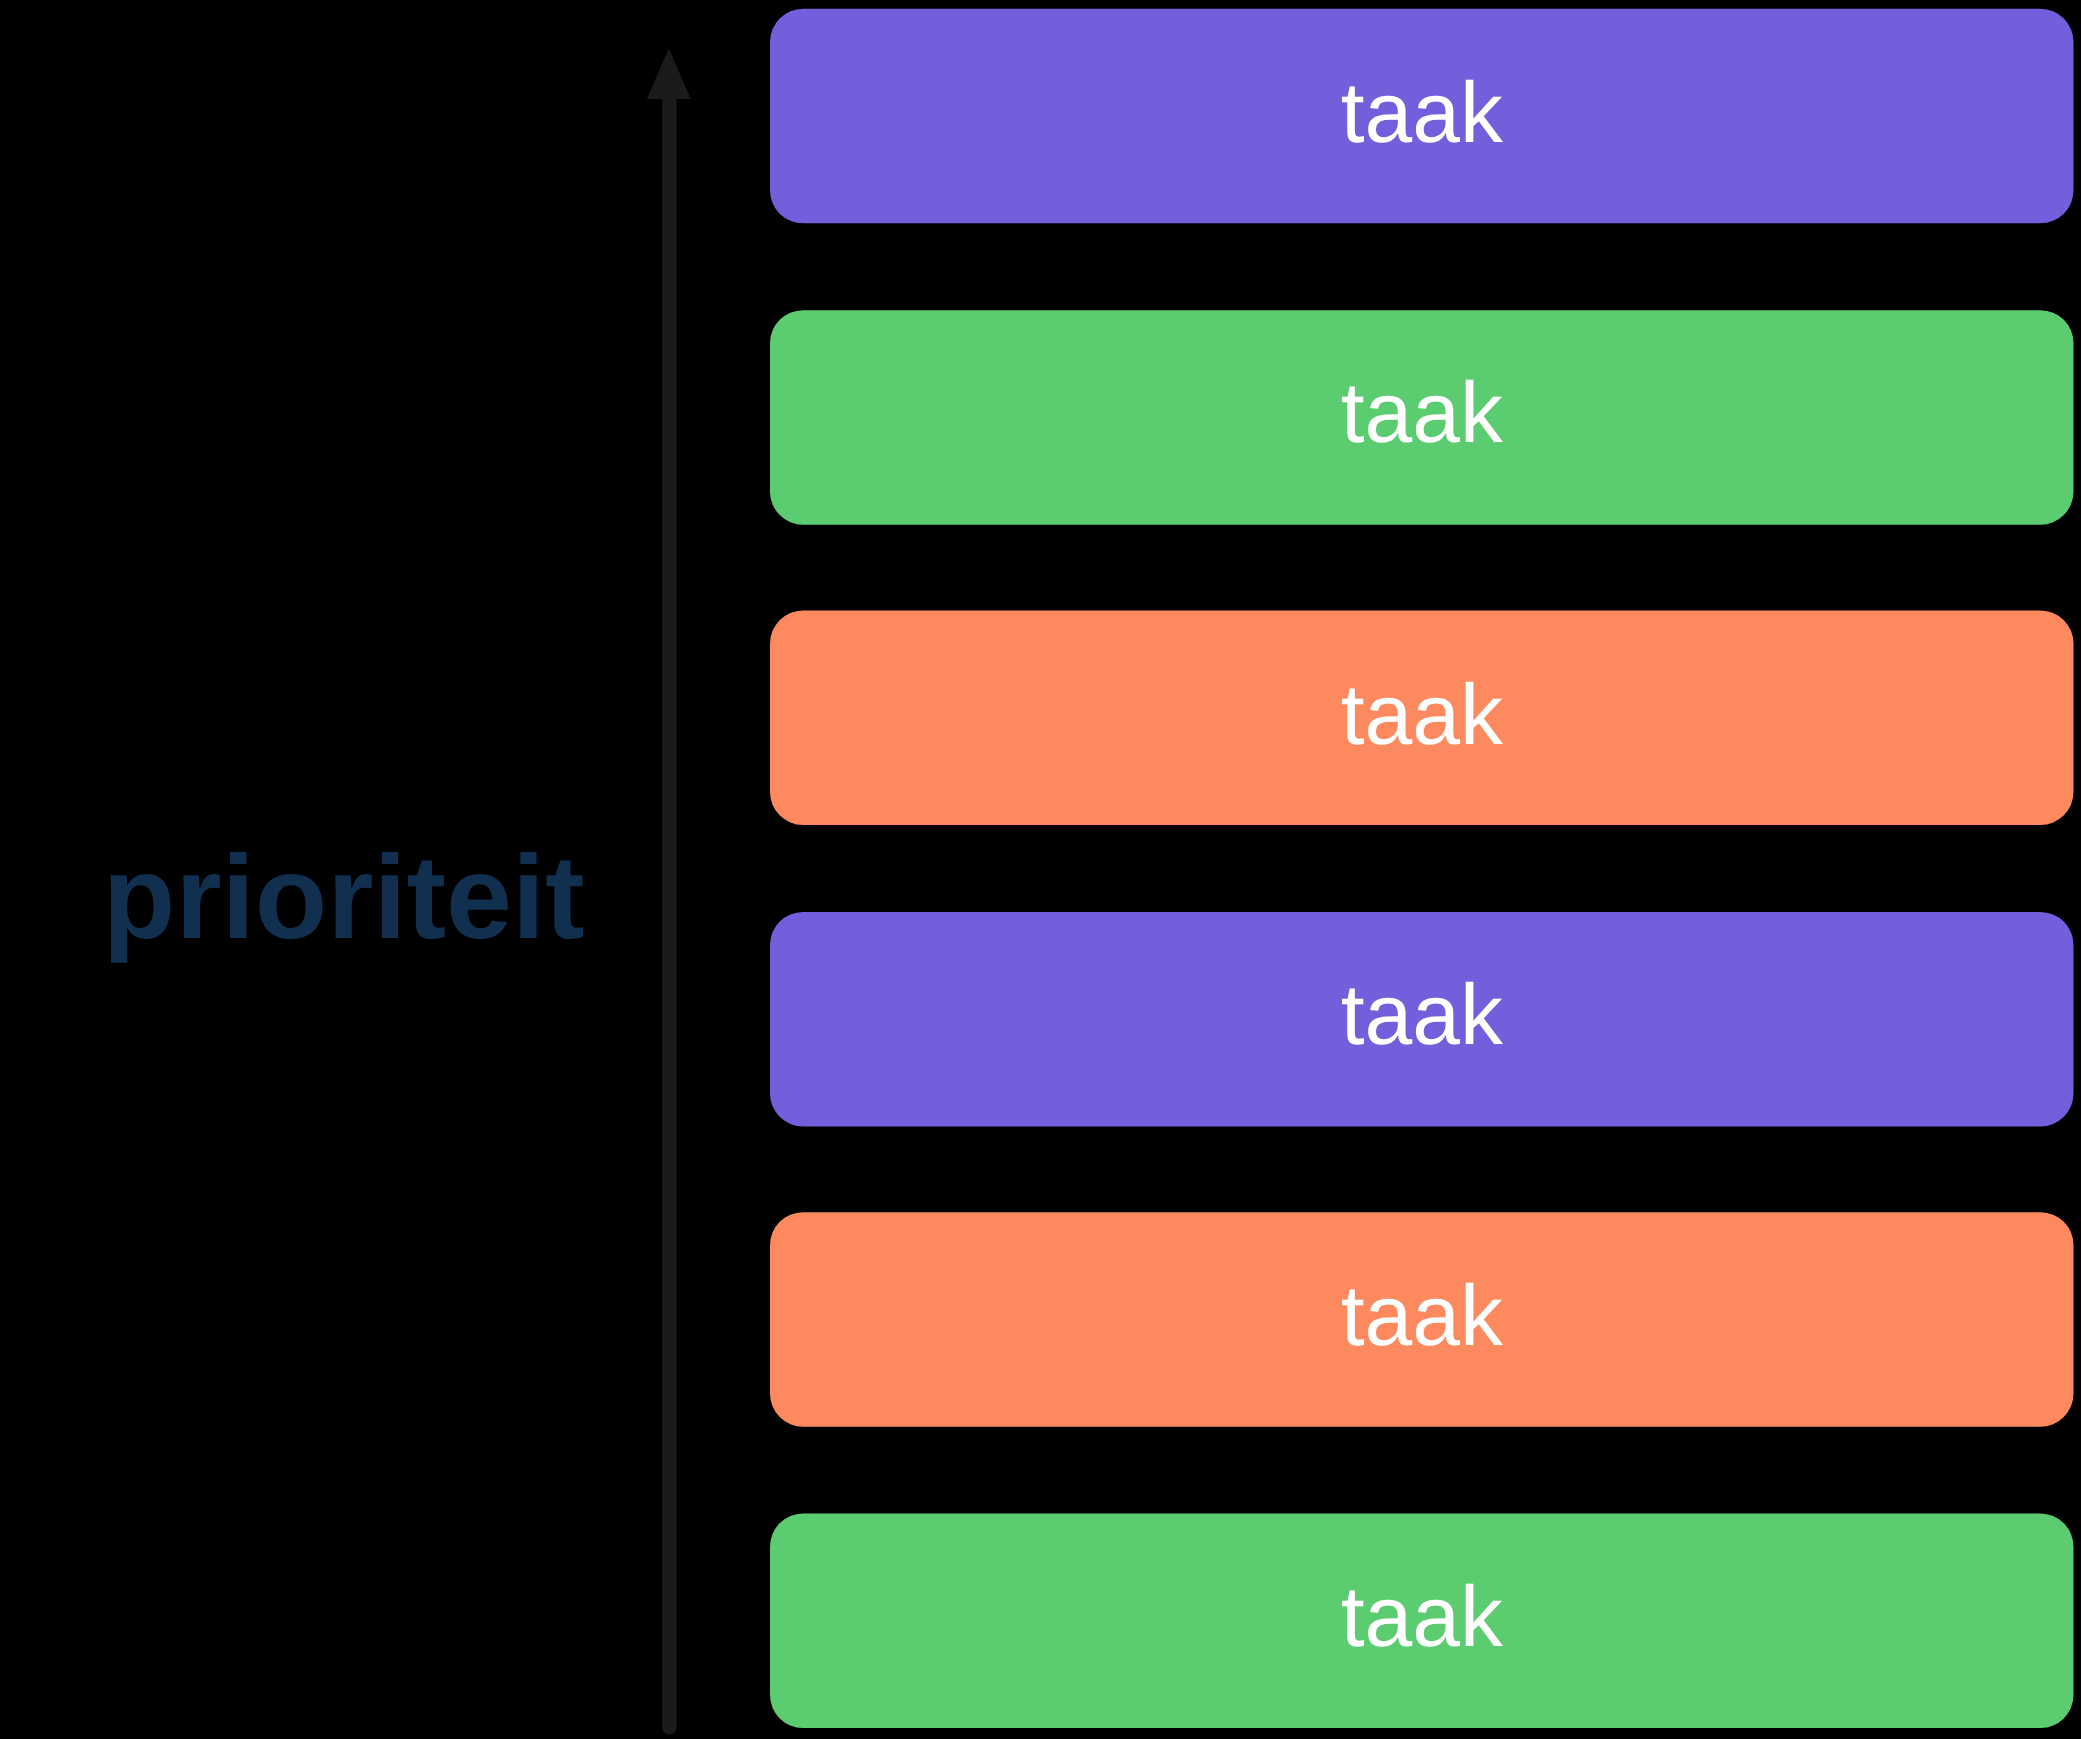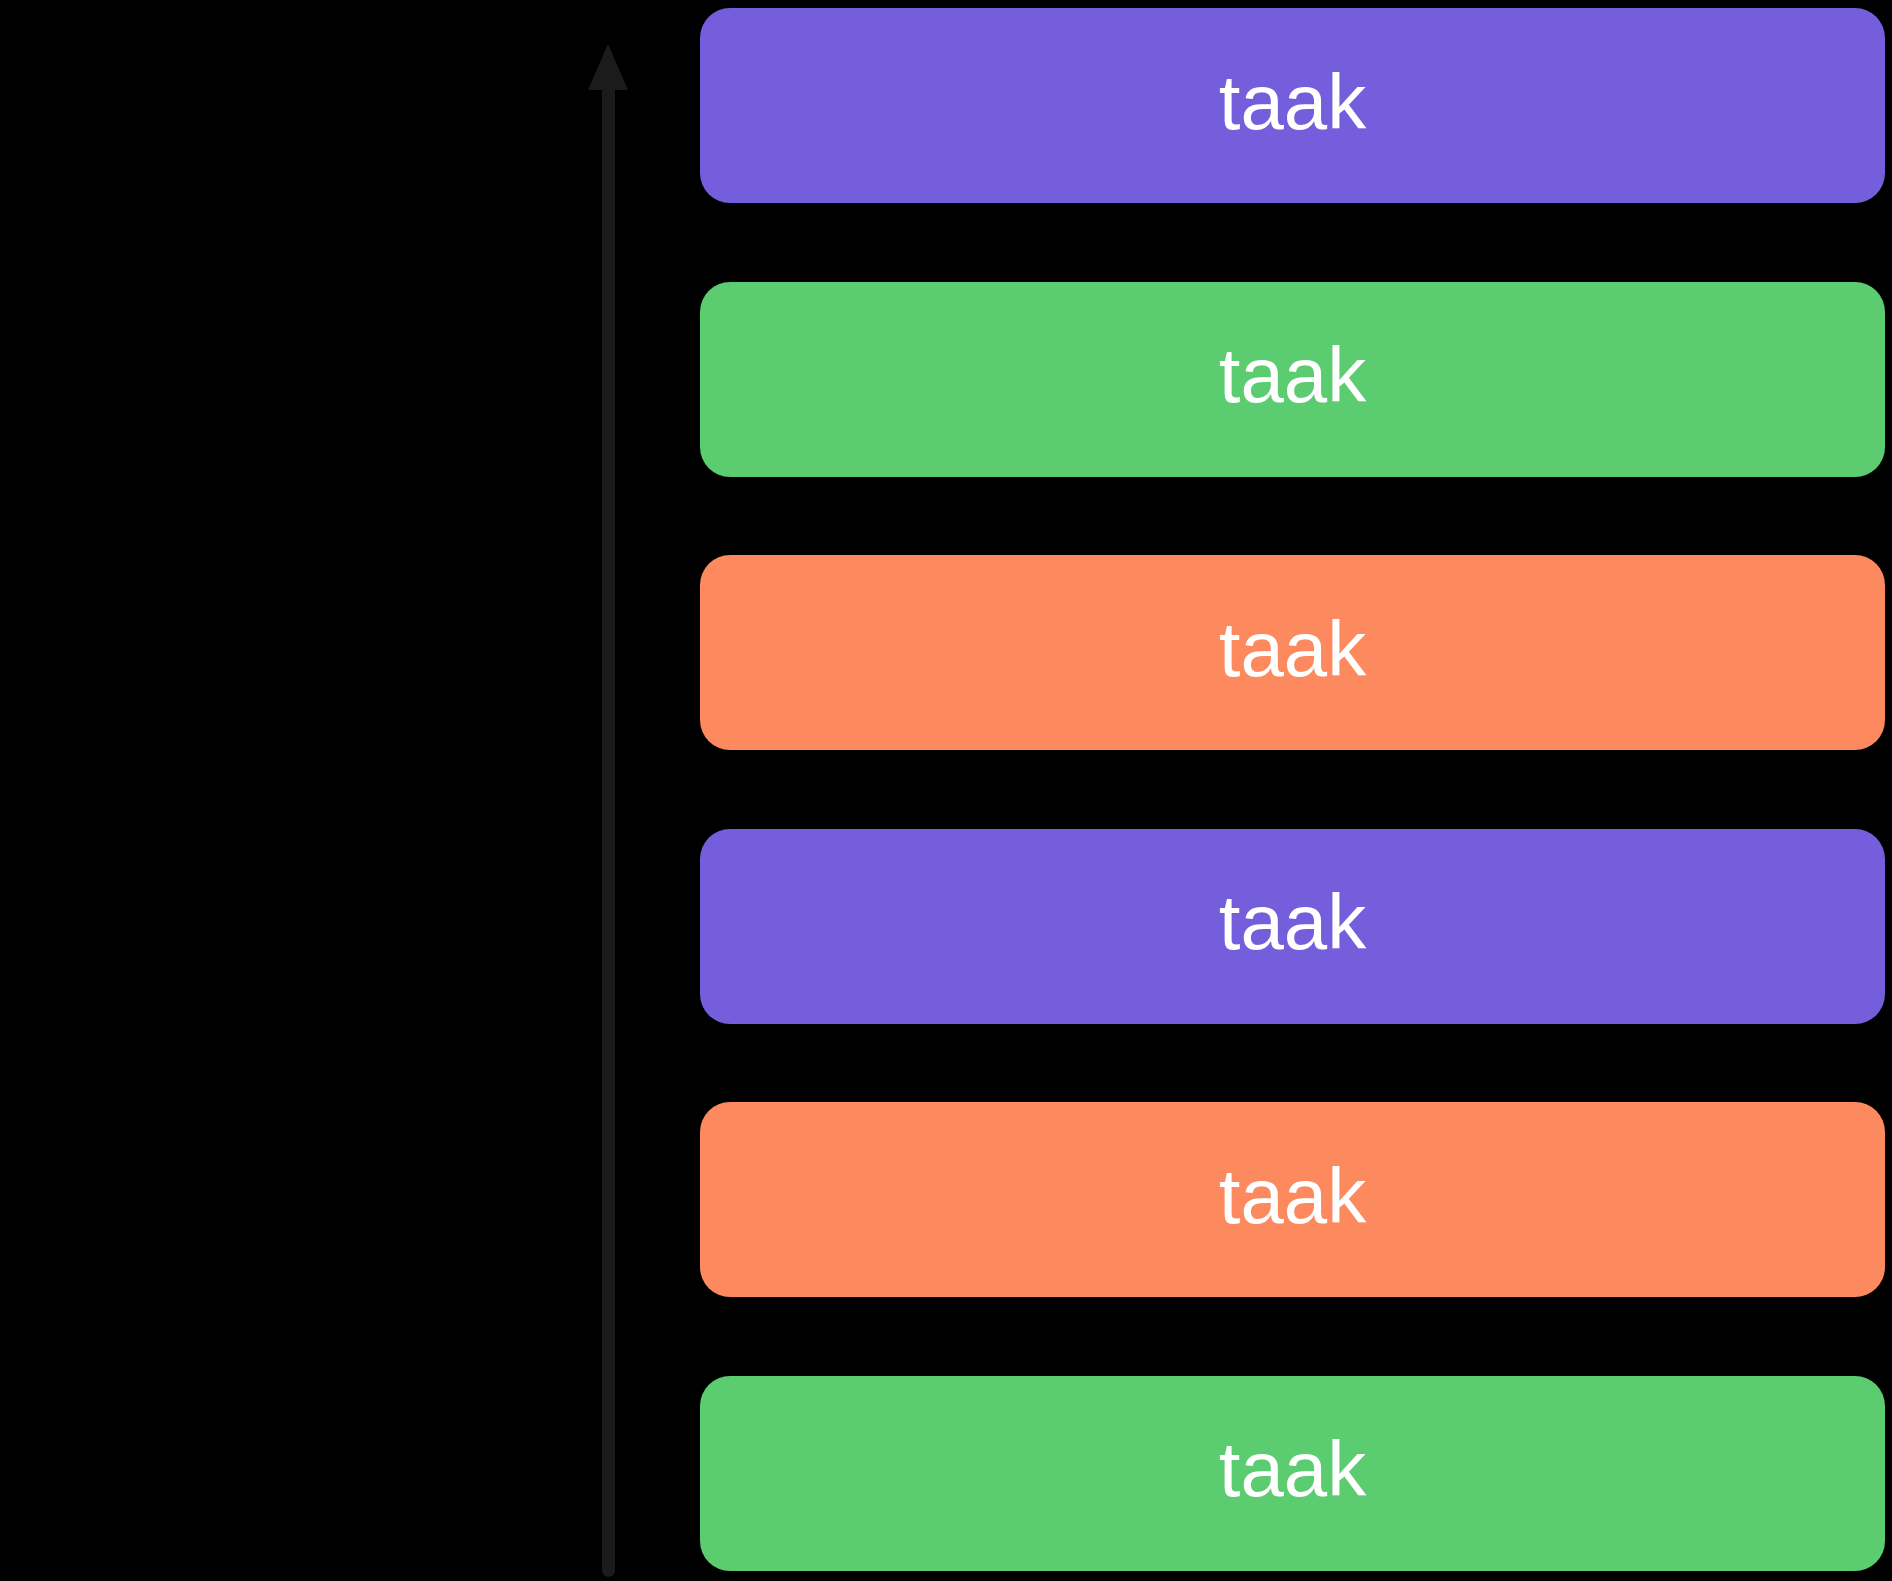--- a/index.html
+++ b/index.html
@@ -75,20 +75,21 @@
     font-weight: 400;
     line-height: 1;
     transform: translateY(-4px);
   }
 </style>
 </head>
 <body>
 
 <div class="stage" style="background-color: rgb(0, 0, 0);">
 
+  <div class="axis-label" style="color: rgb(17, 47, 79);">prioriteit</div>
 
   <div class="arrow-head" style="border-bottom-color: rgb(27, 27, 27);"></div>
   <div class="arrow-line" style="background-color: rgb(27, 27, 27);"></div>
 
   <div class="task-stack">
     <div class="task-bar" style="background-color: rgb(116, 94, 220);">
       <span class="task-label" style="color: rgb(255, 255, 255);">taak</span>
     </div>
     <div class="task-bar" style="background-color: rgb(92, 204, 113);">
       <span class="task-label" style="color: rgb(255, 255, 255);">taak</span>

